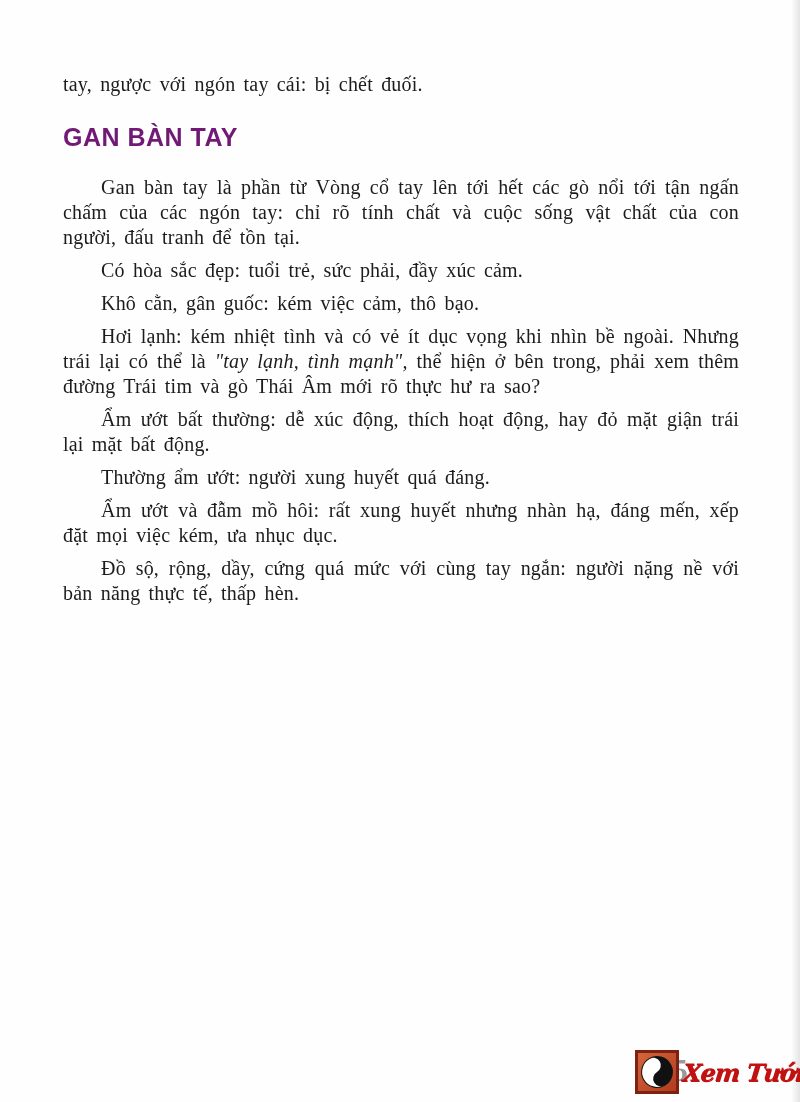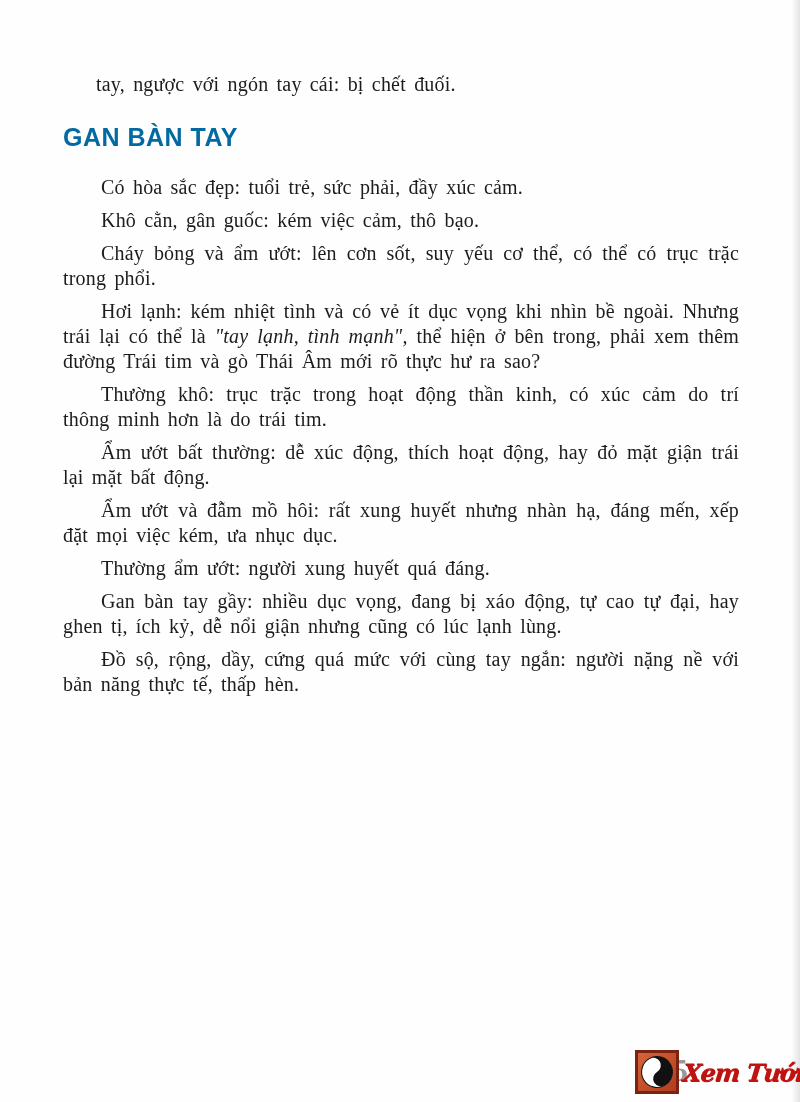--- a/index.html
+++ b/index.html
@@ -25,29 +25,29 @@
   }
   .para {
     margin: 0 0 8px 0;
     font-size: 20px;
     line-height: 25px;
     text-align: justify;
     text-indent: 38px;
     word-spacing: 3px;
     letter-spacing: 0.2px;
   }
-  .para.no-indent { text-indent: 0; margin-left: 33px; }
+  .para.no-indent { text-indent: 0; }
   .heading {
     font-family: "Liberation Sans", sans-serif;
     font-weight: bold;
     font-size: 25px;
     line-height: 28px;
     letter-spacing: 0.5px;
     margin: 26px 0 24px 0;
-    color: #0369a1;
+    color: #701a75;
   }
   .italic { font-style: italic; }
   .watermark {
     position: absolute;
     left: 635px;
     top: 1047px;
     height: 50px;
     display: flex;
     align-items: center;
   }
@@ -94,31 +94,29 @@
 <body>
 
 <div class="page">
 
   <div class="text-block">
 
     <p class="para no-indent">tay, ngược với ngón tay cái: bị chết đuối.</p>
 
     <h2 class="heading">GAN BÀN TAY</h2>
 
+    <p class="para">Gan bàn tay là phần từ Vòng cổ tay lên tới hết các gò nổi tới tận ngấn chấm của các ngón tay: chỉ rõ tính chất và cuộc sống vật chất của con người, đấu tranh để tồn tại.</p>
     <p class="para">Có hòa sắc đẹp: tuổi trẻ, sức phải, đầy xúc cảm.</p>
     <p class="para">Khô cằn, gân guốc: kém việc cảm, thô bạo.</p>
-    <p class="para">Cháy bỏng và ẩm ướt: lên cơn sốt, suy yếu cơ thể, có thể có trục trặc trong phổi.</p>
 
     <p class="para"><span>Hơi lạnh: kém nhiệt tình và có vẻ ít dục vọng khi nhìn bề ngoài. Nhưng trái lại có thể là </span><span class="italic">"tay lạnh, tình mạnh",</span><span> thể hiện ở bên trong, phải xem thêm đường Trái tim và gò Thái Âm mới rõ thực hư ra sao?</span></p>
 
-    <p class="para">Thường khô: trục trặc trong hoạt động thần kinh, có xúc cảm do trí thông minh hơn là do trái tim.</p>
     <p class="para">Ẩm ướt bất thường: dễ xúc động, thích hoạt động, hay đỏ mặt giận trái lại mặt bất động.</p>
+    <p class="para">Thường ẩm ướt: người xung huyết quá đáng.</p>
     <p class="para">Ẩm ướt và đẫm mồ hôi: rất xung huyết nhưng nhàn hạ, đáng mến, xếp đặt mọi việc kém, ưa nhục dục.</p>
-    <p class="para">Thường ẩm ướt: người xung huyết quá đáng.</p>
-    <p class="para">Gan bàn tay gầy: nhiều dục vọng, đang bị xáo động, tự cao tự đại, hay ghen tị, ích kỷ, dễ nổi giận nhưng cũng có lúc lạnh lùng.</p>
     <p class="para">Đồ sộ, rộng, dầy, cứng quá mức với cùng tay ngắn: người nặng nề với bản năng thực tế, thấp hèn.</p>
 
   </div>
 
   <div class="watermark">
     <span class="page-num">5</span>
     <span class="logo-square">
       <svg viewBox="0 0 64 64" width="34" height="34" aria-hidden="true">
         <circle cx="32" cy="32" r="29" fill="#ffffff" stroke="#111111" stroke-width="2"></circle>
         <path d="M32 3 a29 29 0 0 1 0 58 a14.5 14.5 0 0 1 0 -29 a14.5 14.5 0 0 0 0 -29 z" fill="#111111"></path>

